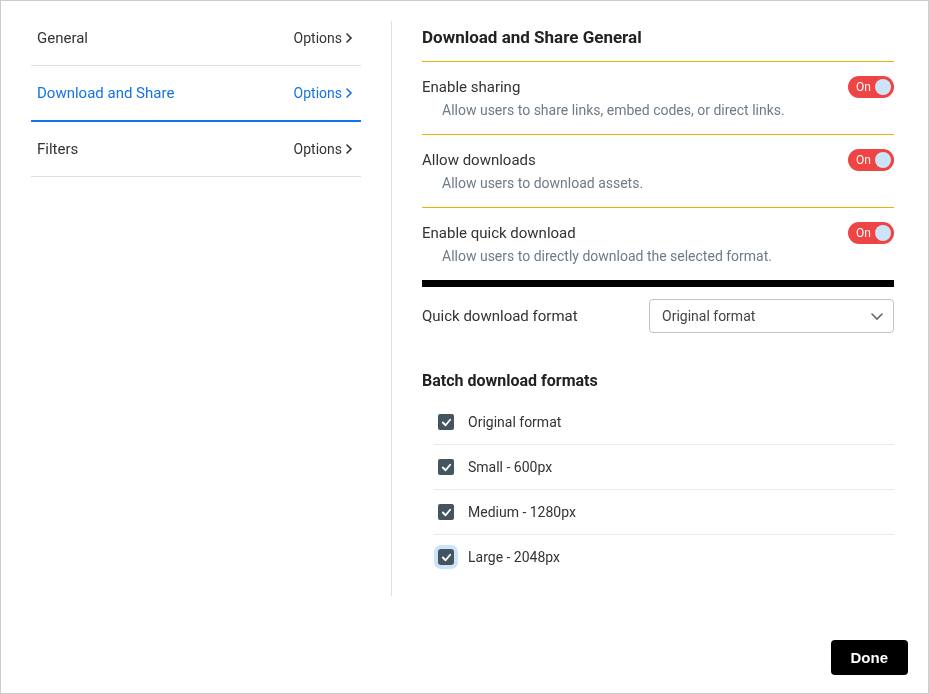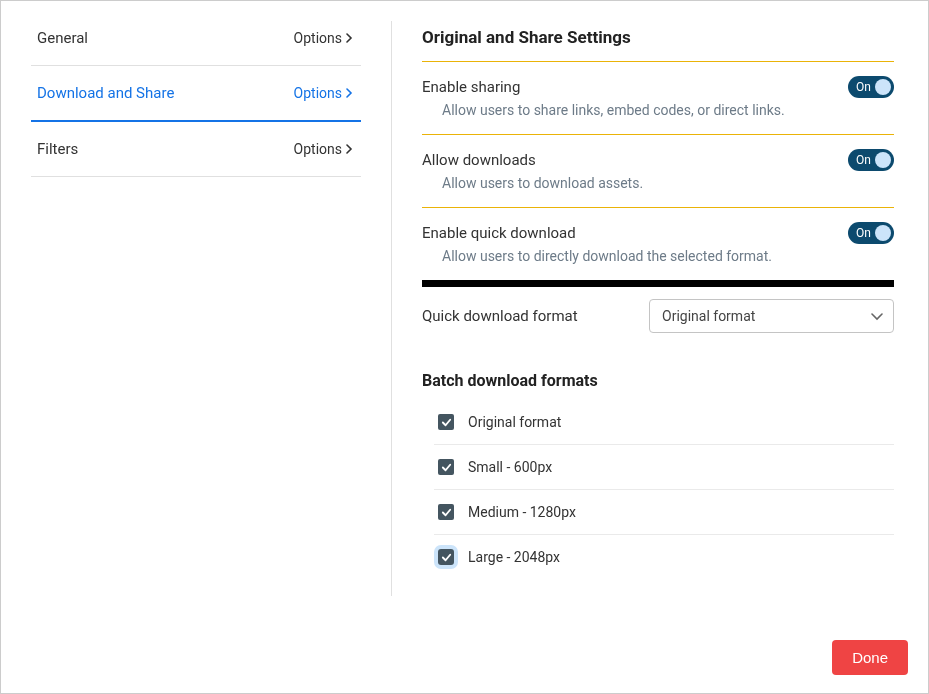--- a/index.html
+++ b/index.html
@@ -90,21 +90,21 @@
     .setting-desc {
       font-size: 14px;
       color: #6d7b88;
       padding-left: 20px;
       margin-top: 4px;
     }
     
     .toggle {
       display: inline-flex;
       align-items: center;
-      background: #0c4a6e;
+      background: #ef4444;
       border-radius: 12px;
       height: 22px;
       padding: 0 3px 0 8px;
       color: #fff;
       font-size: 12px;
       cursor: pointer;
       gap: 4px;
     }
     .toggle .knob {
       width: 16px;
@@ -182,27 +182,28 @@
       color: #333;
     }
     
     .footer {
       border-top: none;
       padding: 12px 20px 18px 20px;
       display: flex;
       justify-content: flex-end;
     }
     .done-btn {
-      background: #ef4444;
+      background: #000000;
       color: #fff;
       border: none;
       border-radius: 4px;
       padding: 9px 20px;
       font-size: 15px;
       cursor: pointer;
+      font-weight: bold;
     }
     .chevron-right {
       display: inline-block;
     }
   </style>
 </head>
 <body>
 
 <div class="main-area">
 
@@ -238,21 +239,21 @@
               <path d="M1 1 L5 5 L1 9" stroke="currentColor" stroke-width="1.6" fill="none" stroke-linecap="round"></path>
             </svg>
         </span>
       </span>
     </div>
   </nav>
 
   <div class="vertical-divider"></div>
 
   <section class="content">
-    <h2>Original and Share Settings</h2>
+    <h2>Download and Share General</h2>
 
     <div class="setting-row">
       <div class="setting-header">
         <span class="setting-title">Enable sharing</span>
         <span class="toggle">
           <span>On</span>
           <span class="knob"></span>
         </span>
       </div>
       <div class="setting-desc">Allow users to share links, embed codes, or direct links.</div>

